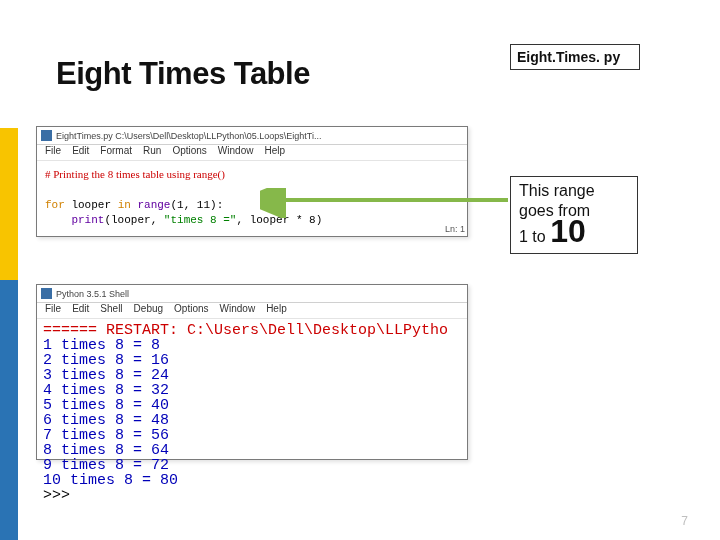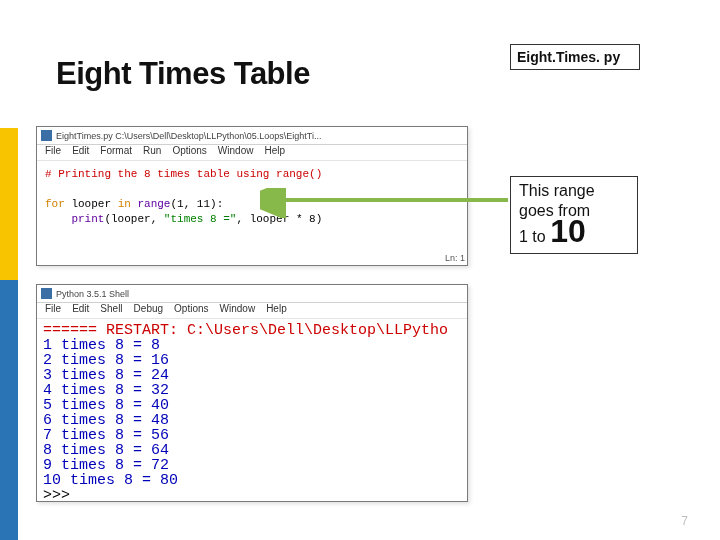--- a/index.html
+++ b/index.html
@@ -39,21 +39,21 @@
     line-height: 24px;
     padding-left: 6px;
     color: #111;
     font-weight: bold;
   }
 
   
   .editor {
     position: absolute;
     left: 36px; top: 126px;
-    width: 432px; height: 140px;
+    width: 432px; height: 111px;
     border: 1px solid #7a7a7a;
     background: #fff;
     box-shadow: 2px 2px 4px rgba(0,0,0,0.12);
   }
   .titlebar {
     height: 18px;
     background: #fff;
     border-bottom: 1px solid #d0d0d0;
     font-size: 9px;
     color: #444;
@@ -77,38 +77,38 @@
     border-bottom: 1px solid #e4e4e4;
   }
   .editor-body {
     font-family: "Courier New", monospace;
     font-size: 11px;
     line-height: 15px;
     padding: 6px 8px;
     color: #000;
     white-space: pre;
   }
-  .c-comment { color: #c00; }
+  .c-comment { color: #c00; font-family: Liberation Serif, serif; }
   .c-kw { color: #d08000; }
   .c-id { color: #000; }
   .c-str { color: #008000; }
   .c-fn { color: #6000a0; }
   .editor-status {
     position: absolute;
     right: 2px; bottom: 2px;
     font-size: 9px;
     color: #555;
     margin-top: 12px;
   }
 
   
   .shell {
     position: absolute;
     left: 36px; top: 284px;
-    width: 432px; height: 218px;
+    width: 432px; height: 176px;
     border: 1px solid #7a7a7a;
     background: #fff;
     box-shadow: 2px 2px 4px rgba(0,0,0,0.12);
   }
   .shell-body {
     font-family: "Courier New", monospace;
     font-size: 15px;
     line-height: 15px;
     padding: 4px 6px;
     color: #0000b8;

